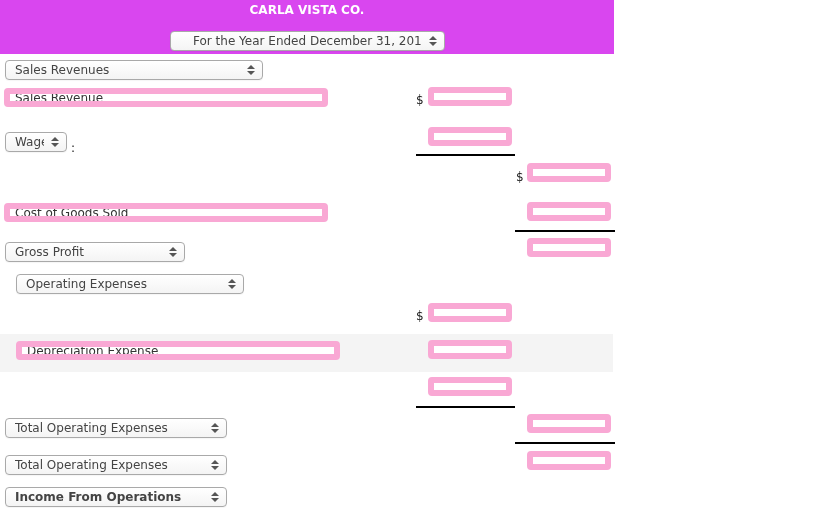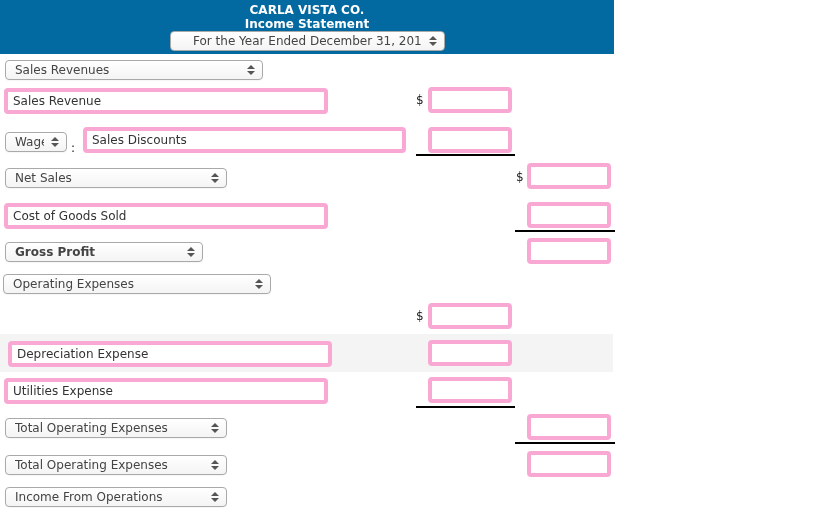--- a/index.html
+++ b/index.html
@@ -1,58 +1,57 @@
 <!DOCTYPE html>
 <html><head>
 <meta charset="utf-8">
 <style>
   html,body { margin:0; padding:0; background:#ffffff; }
   body { font-family:"DejaVu Sans","Liberation Sans",sans-serif; }
   .canvas { position:relative; width:836px; height:508px; background:#ffffff; overflow:hidden; }
 
   
-  .header { position:absolute; left:0; top:0; width:614px; height:54px; background:#0369a1; }
+  .header { position:absolute; left:0; top:0; width:614px; height:54px; background:#d946ef; }
   .h-title { position:absolute; left:0; width:614px; text-align:center; color:#ffffff;
              font-weight:bold; font-size:12px; line-height:13px; white-space:nowrap; }
 
   
   .sel { position:absolute; box-sizing:border-box; height:20px;
          background:linear-gradient(#ffffff,#f4f4f4);
          border:1px solid #a9a9a9; border-radius:4px;
          display:flex; align-items:center;
          padding:0 22px 0 9px; font-size:12px; color:#444444; cursor:default;
          box-shadow:0 1px 1px rgba(0,0,0,0.04); }
   .sel .lbl { white-space:nowrap; overflow:hidden; }
   .sel.center { justify-content:center; padding-left:22px; }
   .spin { position:absolute; right:7px; top:50%; transform:translateY(-50%);
           display:flex; flex-direction:column; align-items:center; gap:2px; }
   .tri-up { width:0; height:0; border-left:4px solid transparent;
             border-right:4px solid transparent; border-bottom:4px solid #555555; }
   .tri-dn { width:0; height:0; border-left:4px solid transparent;
             border-right:4px solid transparent; border-top:4px solid #555555; }
 
   
-  .txt { position:absolute; box-sizing:border-box; height:26px;
-         border:4px solid #f9a8d4; border-radius:4px; background:#ffffff;
+  .txt { position:absolute; box-sizing:border-box; height:19px;
+         border:6px solid #f9a8d4; border-radius:4px; background:#ffffff;
          font-family:inherit; font-size:12px; color:#333333; padding:0 5px; outline:none; }
   .amt { width:84px; }
 
   
   .usd { position:absolute; font-size:12px; color:#1a1a1a; }
   .rule { position:absolute; height:2px; background:#000000; }
   .band { position:absolute; left:0; top:334px; width:613px; height:38px; background:#f4f4f4; }
 </style>
 </head>
 <body>
 
 <div class="canvas">
 
   <div class="header">
     <div class="h-title" style="top:4px;">CARLA VISTA CO.</div>
-    <div class="h-title" style="top:18px;">Income Statement</div>
     <div class="sel center" style="left:170px; top:31px; width:275px;">
       <span class="lbl">For the Year Ended December 31, 2017</span>
       <span class="spin">
           <i class="tri-up"></i>
           <i class="tri-dn"></i>
         </span>
     </div>
   </div>
 
   <div class="band"></div>
@@ -70,62 +69,53 @@
   <input class="txt amt" style="left: 428px; top: 87px;" value="">
 
   <div class="sel" style="left:5px; top:132px; width:62px;">
     <span class="lbl">Wages</span>
     <span class="spin">
         <i class="tri-up"></i>
         <i class="tri-dn"></i>
       </span>
   </div>
   <span class="usd" style="left:71px; top:141px;">:</span>
-  <input class="txt" style="left: 83px; top: 127px; width: 323px;" value="Sales Discounts">
   <input class="txt amt" style="left: 428px; top: 127px;" value="">
   <div class="rule" style="left:416px; top:154px; width:99px;"></div>
 
-  <div class="sel" style="left:5px; top:168px; width:222px;">
-    <span class="lbl">Net Sales</span>
-    <span class="spin">
-        <i class="tri-up"></i>
-        <i class="tri-dn"></i>
-      </span>
-  </div>
   <span class="usd" style="left:516px; top:170px;">$</span>
   <input class="txt amt" style="left: 527px; top: 163px;" value="">
 
   <input class="txt" style="left: 4px; top: 203px; width: 324px;" value="Cost of Goods Sold">
   <input class="txt amt" style="left: 527px; top: 202px;" value="">
   <div class="rule" style="left:515px; top:230px; width:100px;"></div>
 
-  <div class="sel" style="left:5px; top:242px; width:198px;font-weight:bold;">
+  <div class="sel" style="left:5px; top:242px; width:180px;">
     <span class="lbl">Gross Profit</span>
     <span class="spin">
         <i class="tri-up"></i>
         <i class="tri-dn"></i>
       </span>
   </div>
   <input class="txt amt" style="left: 527px; top: 238px;" value="">
 
-  <div class="sel" style="left:3px; top:274px; width:268px;">
+  <div class="sel" style="left:16px; top:274px; width:228px;">
     <span class="lbl">Operating Expenses</span>
     <span class="spin">
         <i class="tri-up"></i>
         <i class="tri-dn"></i>
       </span>
   </div>
 
   <span class="usd" style="left:416px; top:309px;">$</span>
   <input class="txt amt" style="left: 428px; top: 303px;" value="">
 
-  <input class="txt" style="left: 8px; top: 341px; width: 324px;" value="Depreciation Expense">
+  <input class="txt" style="left: 16px; top: 341px; width: 324px;" value="Depreciation Expense">
   <input class="txt amt" style="left: 428px; top: 340px;" value="">
 
-  <input class="txt" style="left: 4px; top: 378px; width: 324px;" value="Utilities Expense">
   <input class="txt amt" style="left: 428px; top: 377px;" value="">
   <div class="rule" style="left:416px; top:406px; width:99px;"></div>
 
   <div class="sel" style="left:5px; top:418px; width:222px;">
     <span class="lbl">Total Operating Expenses</span>
     <span class="spin">
         <i class="tri-up"></i>
         <i class="tri-dn"></i>
       </span>
   </div>
@@ -134,21 +124,21 @@
 
   <div class="sel" style="left:5px; top:455px; width:222px;">
     <span class="lbl">Total Operating Expenses</span>
     <span class="spin">
         <i class="tri-up"></i>
         <i class="tri-dn"></i>
       </span>
   </div>
   <input class="txt amt" style="left: 527px; top: 451px;" value="">
 
-  <div class="sel" style="left:5px; top:487px; width:222px;">
+  <div class="sel" style="left:5px; top:487px; width:222px;font-weight:bold;">
     <span class="lbl">Income From Operations</span>
     <span class="spin">
         <i class="tri-up"></i>
         <i class="tri-dn"></i>
       </span>
   </div>
 
 </div>
 
 </body></html>

